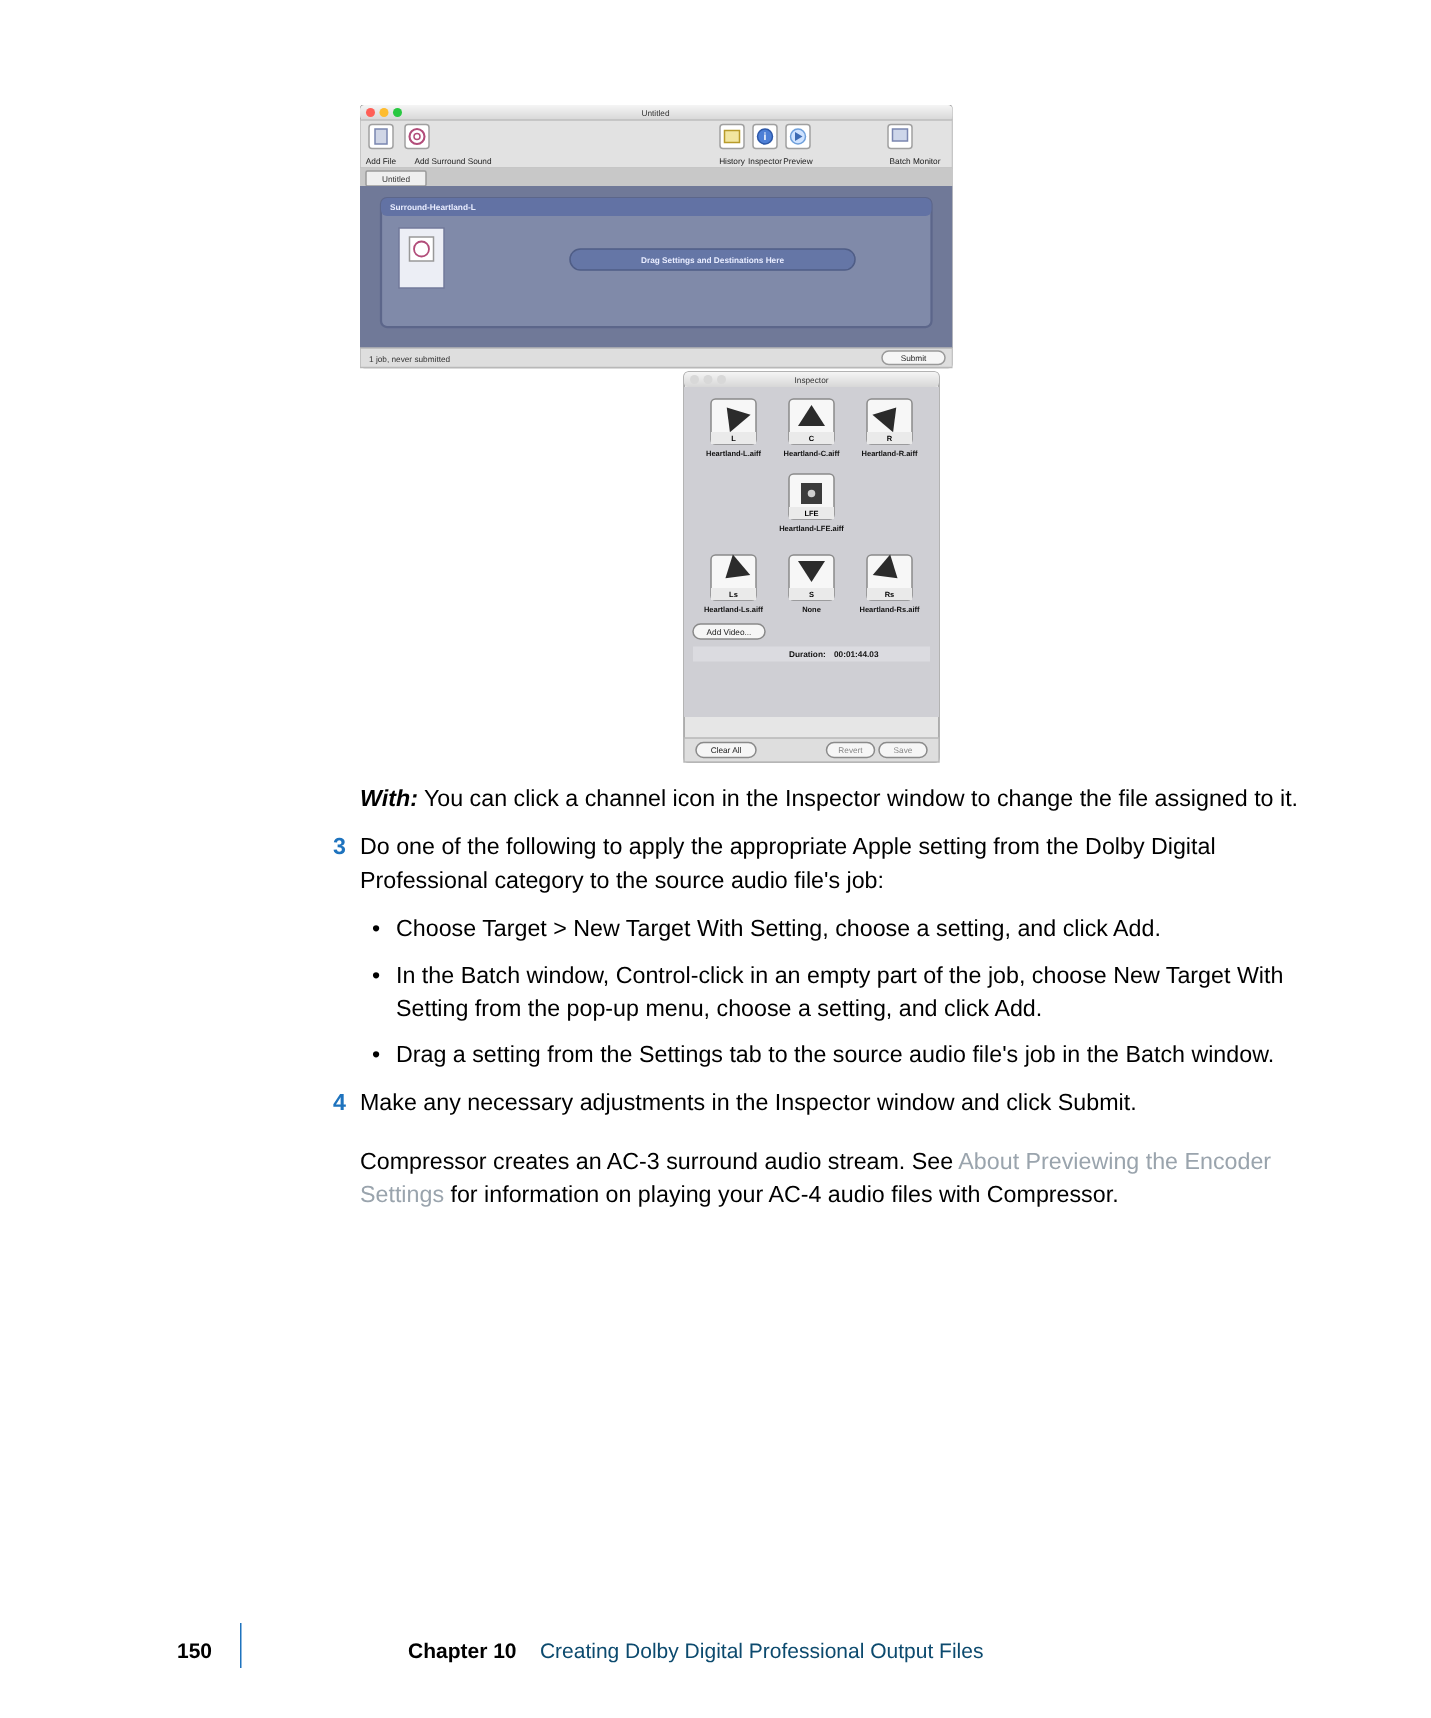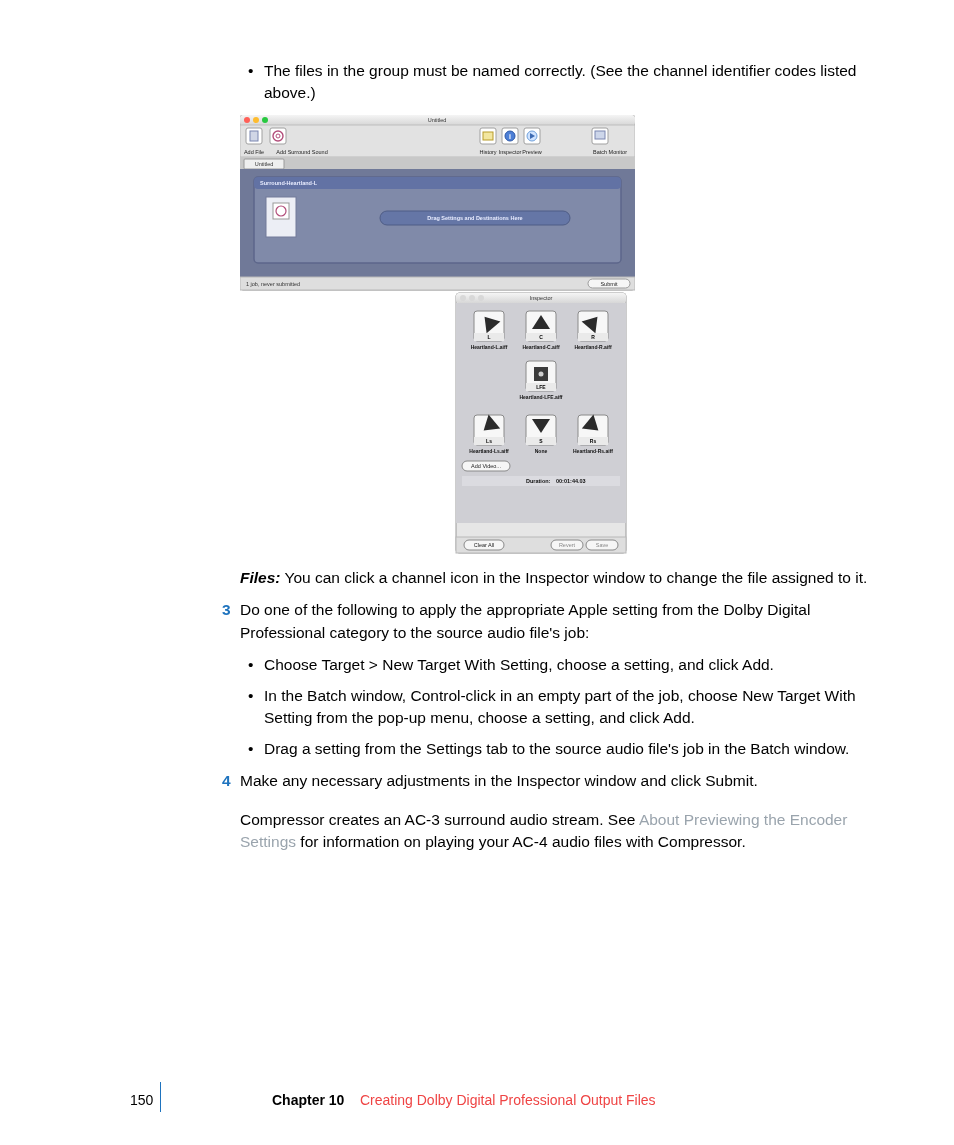--- a/index.html
+++ b/index.html
@@ -33,49 +33,48 @@
   .link { color: #9aa4ad; }
   .footer {
     position: absolute;
     left: 0;
     top: 1090px;
     width: 954px;
     height: 40px;
   }
   .footer .pagecol {
     position: absolute;
-    left: 130px;
+    left: 118px;
     top: 0;
-    font-weight: 400;
+    font-weight: 700;
     font-size: 14px;
   }
   .footer .vline {
     position: absolute;
     left: 160px;
     top: -8px;
     width: 0;
     height: 30px;
     border-left: 1px solid #1e73be;
   }
   .footer .chapline {
     position: absolute;
     left: 240px;
     top: 0;
     font-size: 14px;
   }
   .footer .chapline .lbl { font-weight: 700; margin-left: 32px; }
-  .footer .chapline .title { color: #ef4444; }
+  .footer .chapline .title { color: #0c4a6e; }
 </style>
 </head>
 <body>
 
 <div class="content">
 
   <ul class="bullets">
-    <li>The files in the group must be named correctly. (See the channel identifier codes listed above.)</li>
   </ul>
 
 
   <div class="figure-wrap">
     <svg width="395" height="440" viewBox="0 0 395 440" font-family="Helvetica, Arial, sans-serif">
 
       <g>
 
         <rect x="0" y="0" width="395" height="175" rx="3" fill="#e6e6e6" stroke="#9a9a9a"></rect>
 
@@ -235,21 +234,21 @@
         </g>
         <g>
           <rect x="130" y="247" width="32" height="10" rx="5" fill="#f6f6f6" stroke="#8a8a8a"></rect>
           <text x="146" y="254" font-size="5.5" text-anchor="middle" fill="#888">Save</text>
         </g>
       </g>
     </svg>
   </div>
 
   <p class="para">
-    <span class="note-lead">Files:</span><span>  You can click a channel icon in the Inspector window to change the file assigned to it.</span>
+    <span class="note-lead">With:</span><span>  You can click a channel icon in the Inspector window to change the file assigned to it.</span>
   </p>
 
   <div class="step">
     <span class="step-num">3</span>
     <span class="step-body">Do one of the following to apply the appropriate Apple setting from the Dolby Digital Professional category to the source audio file's job:</span>
   </div>
   <ul class="bullets">
     <li>Choose Target &gt; New Target With Setting, choose a setting, and click Add.</li>
     <li>In the Batch window, Control-click in an empty part of the job, choose New Target With Setting from the pop-up menu, choose a setting, and click Add.</li>
     <li>Drag a setting from the Settings tab to the source audio file's job in the Batch window.</li>

